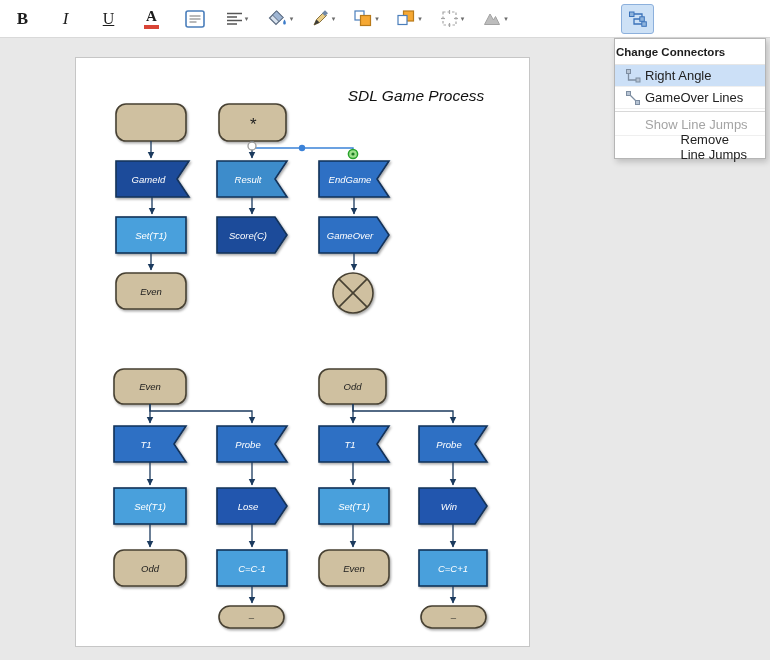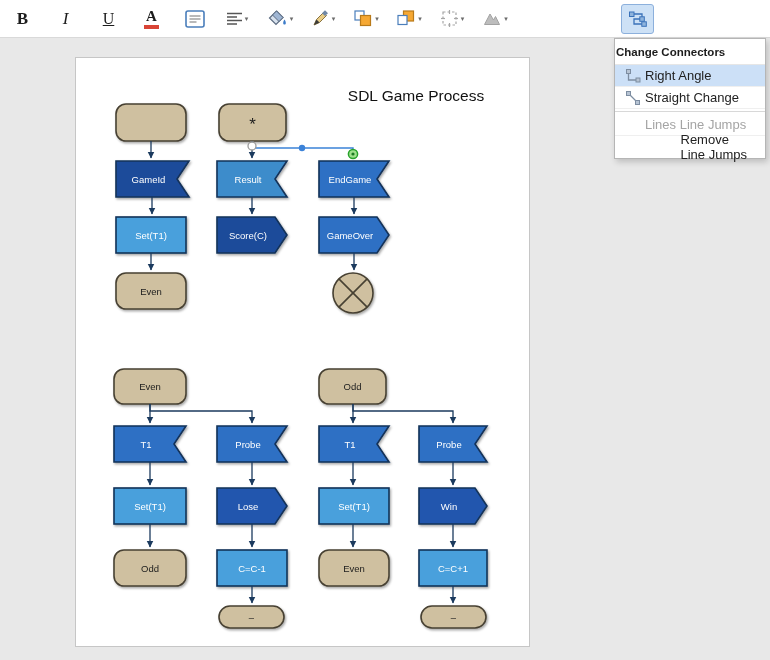--- a/index.html
+++ b/index.html
@@ -23,21 +23,21 @@
   .fc-wrap { display: flex; flex-direction: column; align-items: center; }
   .fc-wrap .serif { font-size: 15px; font-weight: bold; }
   .fc-bar { width: 15px; height: 4px; background: #d94436; margin-top: 1px; }
   .caret { font-size: 7px; color: #6b6b6b; margin-left: 1px; }
   .tb svg { display: block; }
 
   
   .canvas { position: absolute; left: 0; top: 38px; width: 770px; height: 622px; background: #e8e8e8; }
   .page {
     position: absolute; left: 75px; top: 19px; width: 455px; height: 590px;
-    background: #ffffff; border: 1px solid #c6c6c6;
+    background: #ffffff; border: 1px solid #c6c6c6; font-style: italic;
   }
   #diagram-svg { width: 455px; height: 590px; display: block; }
   #diagram-svg text { font-family: "Liberation Sans", sans-serif; }
 
   
   .menu {
     position: absolute; left: 614px; top: 38px; width: 152px; z-index: 20;
     background: #ffffff; border: 1px solid #b5b5b5; box-shadow: 2px 3px 6px rgba(0,0,0,0.18);
   }
   .menu-header {
@@ -290,28 +290,28 @@
   </div>
 
   <div class="menu-item">
     <span class="mi-icon">
       <svg width="16" height="14" viewBox="0 0 16 14">
         <line x1="3.5" y1="2.5" x2="12.5" y2="11.5" stroke="#7d8da1" stroke-width="1.3"></line>
         <rect x="1.5" y="0.5" width="4" height="4" fill="#b7c4d4" stroke="#7d8da1" stroke-width="1"></rect>
         <rect x="10.5" y="9.5" width="4" height="4" fill="#b7c4d4" stroke="#7d8da1" stroke-width="1"></rect>
       </svg>
     </span>
-    <span>Straight Change</span>
+    <span>GameOver Lines</span>
   </div>
 
 
   <div class="menu-sep"></div>
 
   <div class="menu-item disabled">
     <span class="mi-icon"></span>
-    <span>Lines Line Jumps</span>
+    <span>Show Line Jumps</span>
   </div>
 
   <div class="menu-item">
     <span class="mi-icon"></span>
     <span>Remove Line Jumps</span>
   </div>
 </div>
 
 </body></html>

